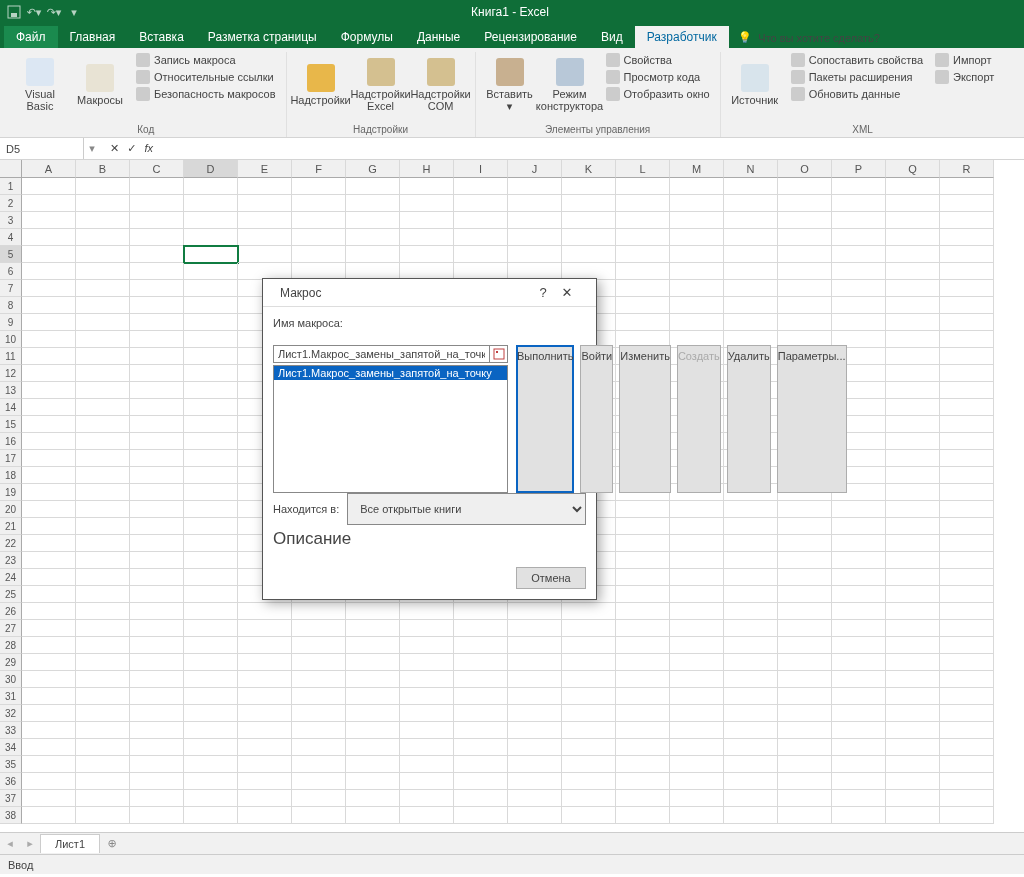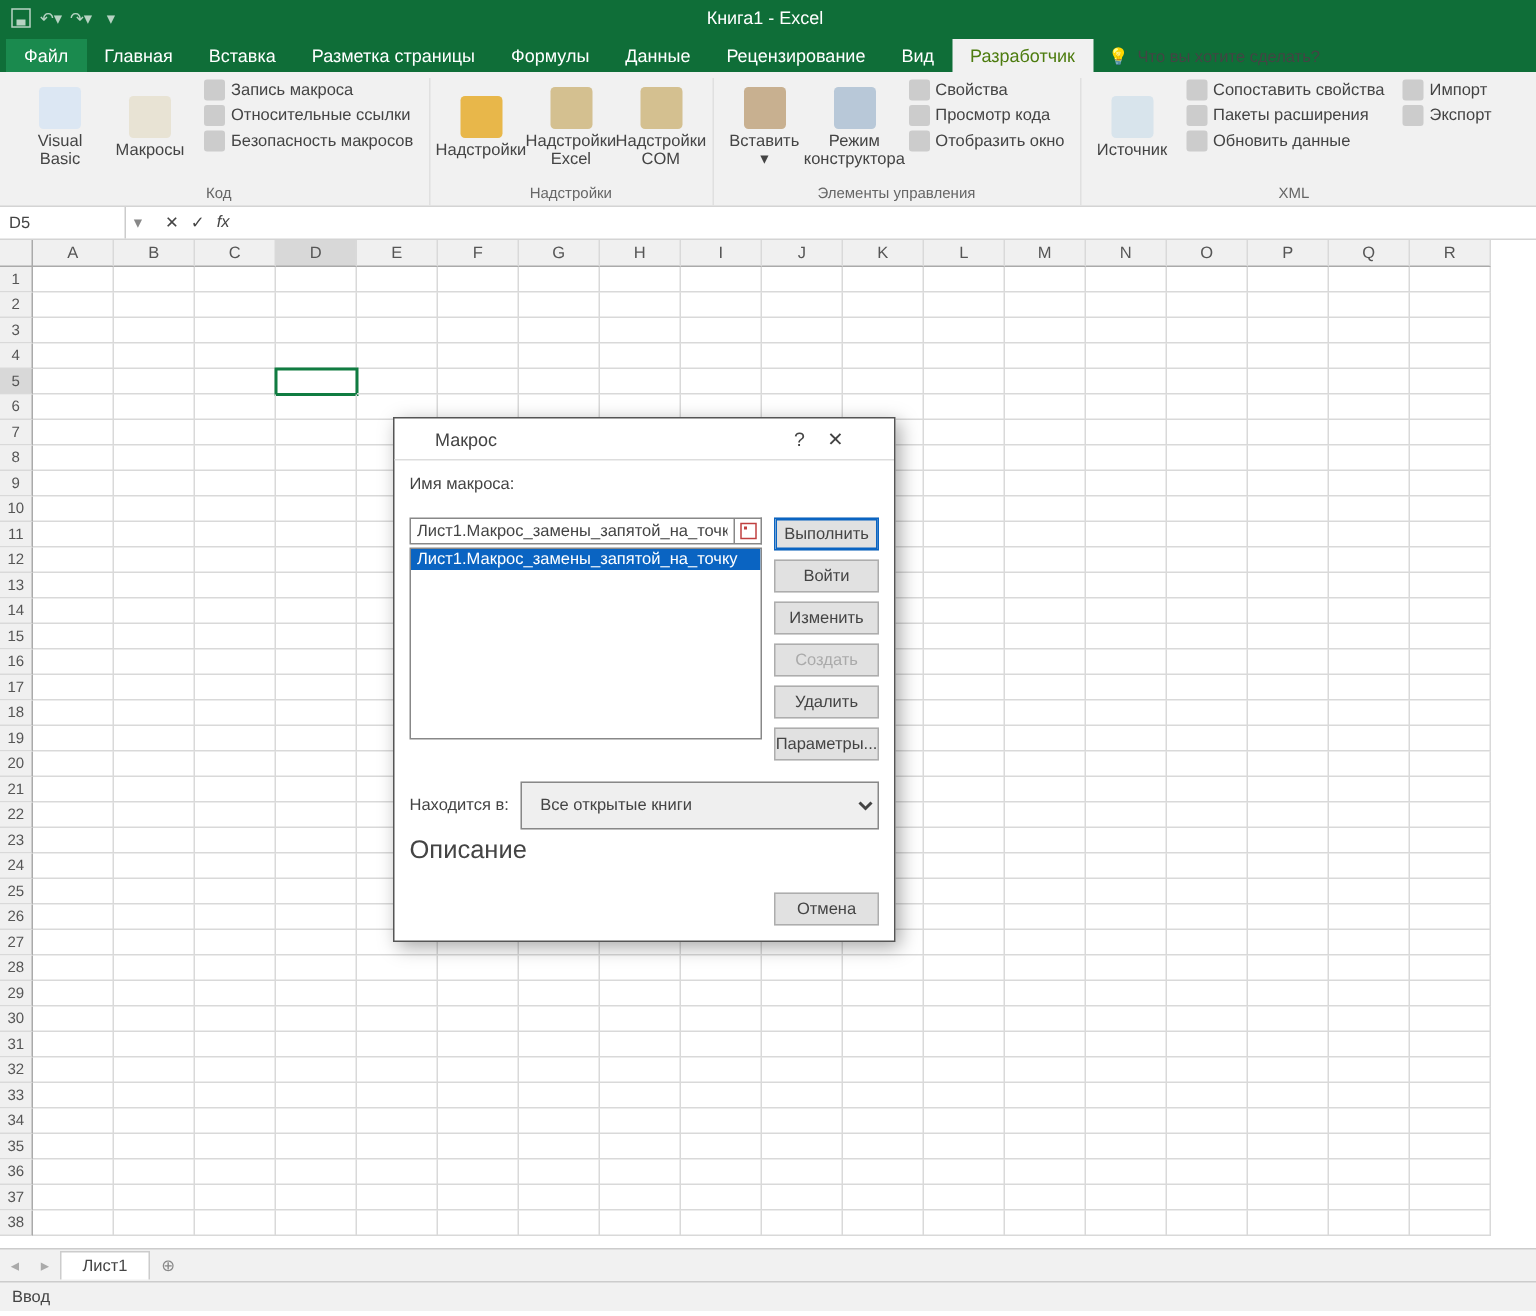--- a/index.html
+++ b/index.html
@@ -4,21 +4,21 @@
 <style>
 *{box-sizing:border-box;margin:0;padding:0;font-family:"Segoe UI",Tahoma,sans-serif;font-size:11px;color:#444;}
 body{background:#fff;width:1024px;height:877px;overflow:hidden;position:relative;}
 .titlebar{height:24px;background:#0f6e38;display:flex;align-items:center;padding:0 6px;color:#fff;}
 .titlebar .qat{display:flex;gap:4px;align-items:center;}
 .titlebar .qat span{width:16px;height:16px;display:flex;align-items:center;justify-content:center;opacity:.7;cursor:pointer;}
 .titlebar .title{flex:1;text-align:center;color:#fff;font-size:12px;}
 .ribbon-tabs{height:24px;background:#0f6e38;display:flex;align-items:flex-end;padding-left:4px;}
 .ribbon-tabs .tab{padding:4px 12px;color:#fff;font-size:12px;cursor:pointer;}
 .ribbon-tabs .tab.file{background:#1a8a4e;}
-.ribbon-tabs .tab.active{background:#f1f1f1;color:#4d7c0f;}
+.ribbon-tabs .tab.active{background:#f1f1f1;color:#0369a1;}
 .ribbon-tabs .tell{display:flex;align-items:center;gap:6px;color:#d0e8d8;padding:4px 10px;}
 .ribbon{background:#f1f1f1;border-bottom:1px solid #d4d4d4;height:90px;display:flex;padding:4px 6px 0;}
 .group{display:flex;flex-direction:column;align-items:center;padding:0 6px;border-right:1px solid #e0e0e0;}
 .group:last-child{border-right:none;}
 .group-body{flex:1;display:flex;align-items:flex-start;gap:4px;}
 .group-label{font-size:10px;color:#666;padding:2px 0;}
 .bigbtn{display:flex;flex-direction:column;align-items:center;justify-content:center;width:56px;height:66px;cursor:pointer;gap:2px;}
 .bigbtn .ico{width:28px;height:28px;background:#ccc;border-radius:3px;}
 .bigbtn .lbl{font-size:11px;text-align:center;line-height:1.1;}
 .smallbtn-col{display:flex;flex-direction:column;gap:1px;}
@@ -39,38 +39,38 @@
 .rowhead{width:22px;background:#f0f0f0;border-right:1px solid #aaa;border-bottom:1px solid #d9d9d9;text-align:center;font-size:10px;color:#555;line-height:17px;}
 .rowhead.sel{background:#d8d8d8;}
 .cell{width:54px;border-right:1px solid #d9d9d9;border-bottom:1px solid #d9d9d9;}
 .cell.selected{outline:2px solid #107c41;outline-offset:-1px;}
 .sheet-tabs{height:22px;border-top:1px solid #ccc;display:flex;align-items:center;background:#f1f1f1;}
 .sheet-tabs .navbtn{width:20px;text-align:center;color:#aaa;cursor:pointer;}
 .sheet-tabs .tab{padding:3px 14px;background:#fff;border:1px solid #ccc;border-bottom:none;font-size:11px;cursor:pointer;}
 .sheet-tabs .add{width:24px;text-align:center;color:#888;cursor:pointer;}
 .statusbar{height:20px;background:#f1f1f1;border-top:1px solid #ccc;display:flex;align-items:center;padding:0 8px;font-size:11px;color:#555;}
 .dialog{position:absolute;left:262px;top:278px;width:335px;background:#fff;border:1px solid #555;box-shadow:3px 3px 12px rgba(0,0,0,.35);}
-.dlg-title{height:28px;display:flex;align-items:center;padding:0 27px;border-bottom:1px solid #ddd;}
+.dlg-title{height:28px;display:flex;align-items:center;padding:0 17px;border-bottom:1px solid #ddd;}
 .dlg-title .t{flex:1;font-size:12px;}
 .dlg-title .hbtn{width:24px;text-align:center;cursor:pointer;font-size:13px;}
 .dlg-body{padding:10px;}
 .dlg-label{font-size:11px;margin-bottom:16px;}
 .dlg-row{display:flex;gap:8px;}
 .dlg-left{flex:1;}
-.dlg-right{width:70px;display:flex;flex-direction:column;gap:6px;}
+.dlg-right{width:70px;display:flex;gap:6px;}
 .macro-name{display:flex;}
 .macro-name input{flex:1;border:1px solid #888;padding:2px 4px;font-size:11px;}
 .macro-name .ref{width:18px;border:1px solid #888;border-left:none;display:flex;align-items:center;justify-content:center;cursor:pointer;}
 .macro-list{border:1px solid #888;height:128px;margin-top:2px;overflow:auto;background:#fff;}
 .macro-list .item{padding:1px 4px;font-size:11px;cursor:pointer;}
 .macro-list .item.sel{background:#0a64c2;color:#fff;}
 .dlg-btn{border:1px solid #adadad;background:#e1e1e1;padding:4px 0;text-align:center;font-size:11px;cursor:pointer;}
 .dlg-btn.primary{border:1px solid #0a64c2;box-shadow:inset 0 0 0 1px #0a64c2;}
 .dlg-btn.disabled{color:#aaa;cursor:default;}
-.loc-row{display:flex;align-items:center;gap:8px;margin-top:14px;}
+.loc-row{display:flex;align-items:center;gap:8px;}
 .loc-row select{flex:1;border:1px solid #888;padding:8px;font-size:11px;}
 .dlg-desc{margin-top:4px;font-size:17px;}
 .dlg-footer{display:flex;justify-content:flex-end;padding:8px 10px 10px;}
 svg{display:block;}
 </style>
 </head>
 <body>
 
 <div class="titlebar">
   <div class="qat">

